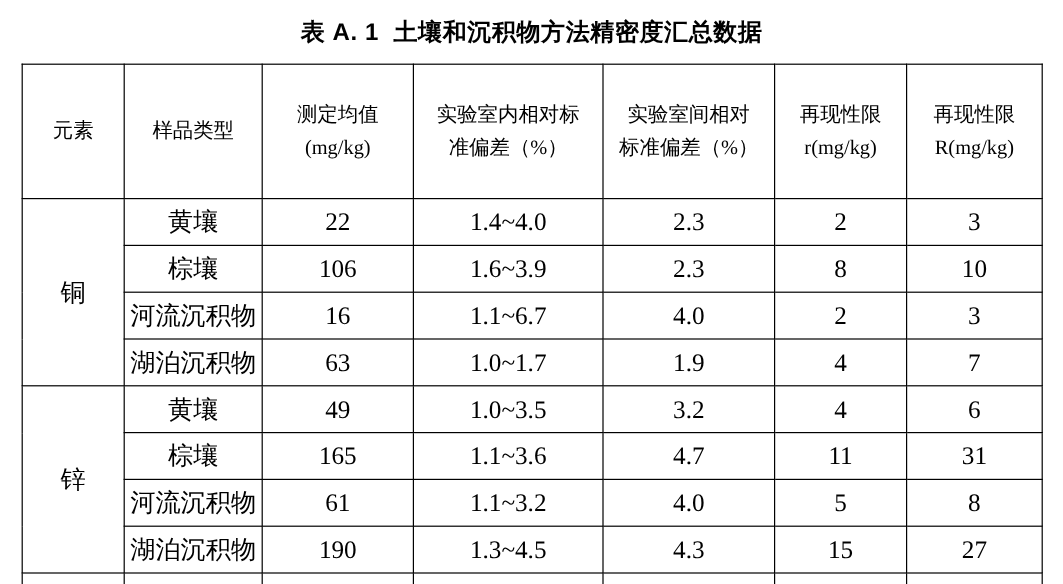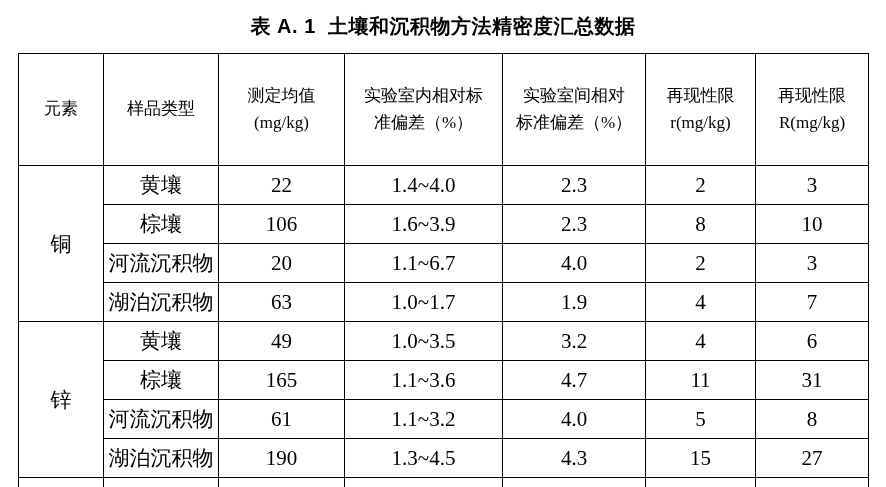--- a/index.html
+++ b/index.html
@@ -126,21 +126,21 @@
     <tr class="data-row">
       <td>棕壤</td>
       <td>106</td>
       <td>1.6~3.9</td>
       <td>2.3</td>
       <td>8</td>
       <td>10</td>
     </tr>
     <tr class="data-row">
       <td>河流沉积物</td>
-      <td>20</td>
+      <td>16</td>
       <td>1.1~6.7</td>
       <td>4.0</td>
       <td>2</td>
       <td>3</td>
     </tr>
     <tr class="data-row">
       <td>湖泊沉积物</td>
       <td>63</td>
       <td>1.0~1.7</td>
       <td>1.9</td>

